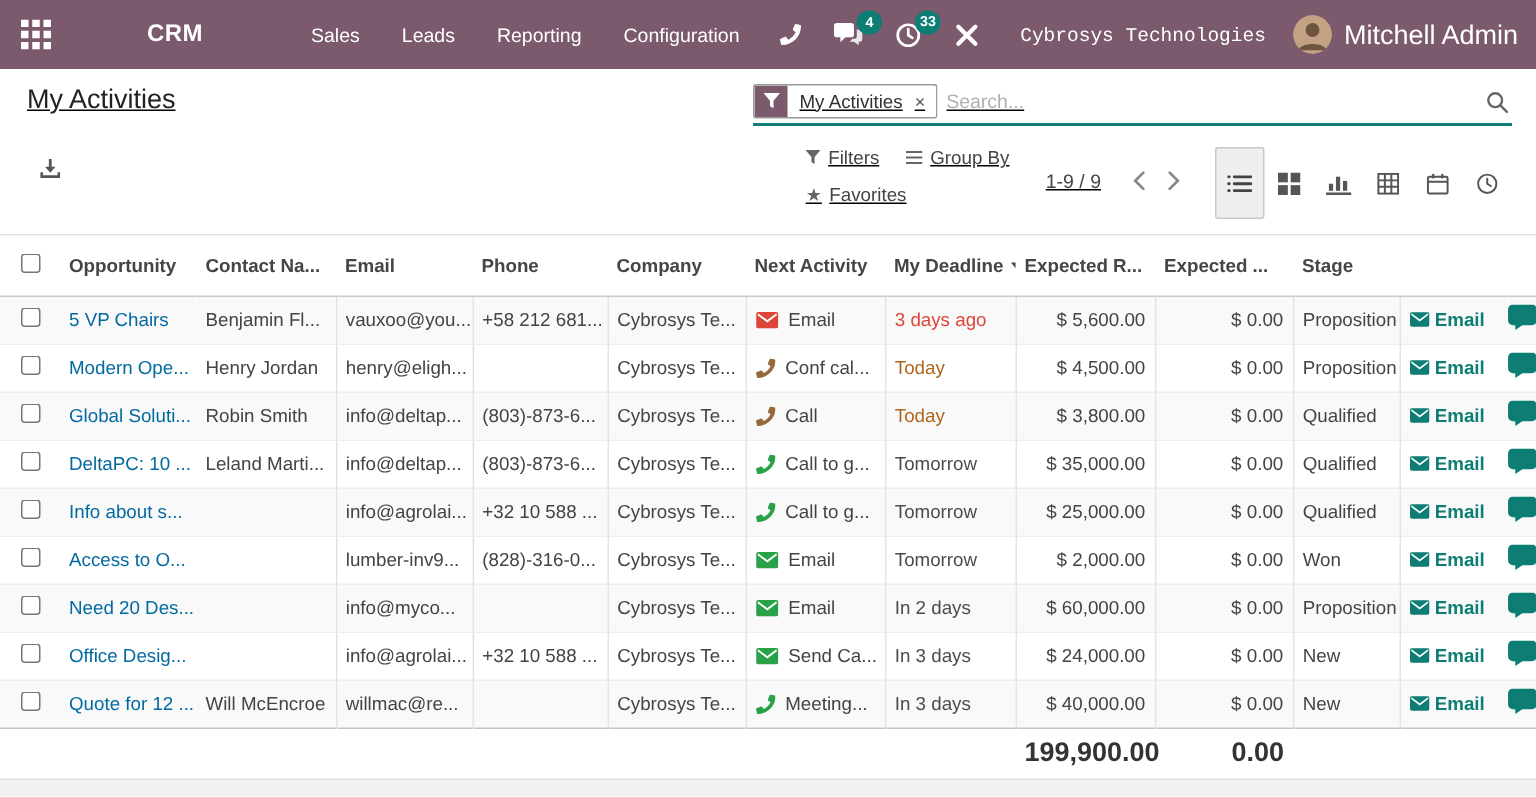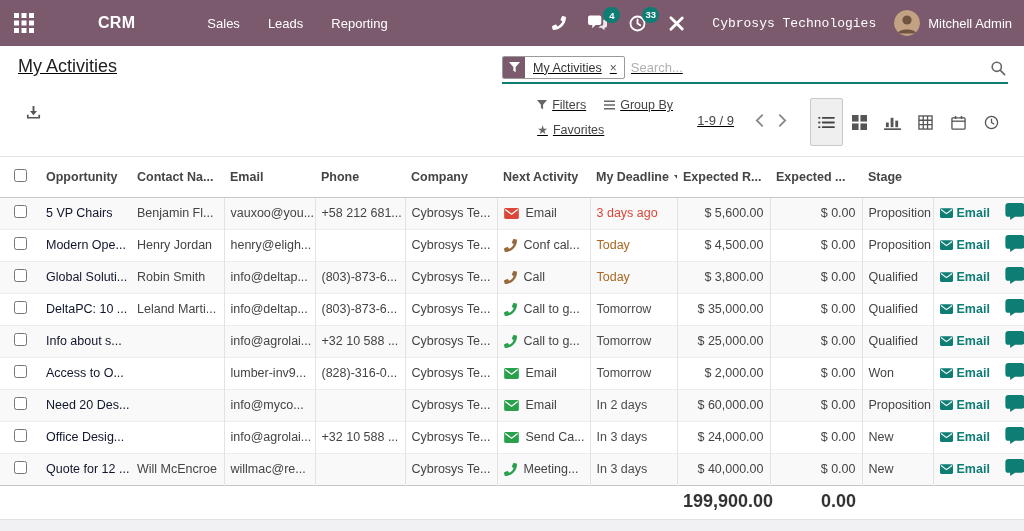--- a/index.html
+++ b/index.html
@@ -17,21 +17,21 @@
   .nav-menu .mi { padding:14px 14px; cursor:pointer; font-size:13px; }
   .nav-right { margin-left:auto; display:flex; align-items:center; }
   .nav-ic { position:relative; padding:10px 11px; cursor:pointer; display:flex; align-items:center; }
   .nav-ic svg { display:block; }
   .badge { position:absolute; top:2px; right:-2px; min-width:17px; height:16px;
     border-radius:9px; background:#0e7d74; color:#fff; font-size:9.5px; font-weight:bold;
     display:flex; align-items:center; justify-content:center; padding:0 3px; }
   .company { margin:0 18px 0 16px; cursor:pointer;font-family:Liberation Mono, monospace; }
   .user { display:flex; align-items:center; cursor:pointer; }
   .avatar { width:26px; height:26px; border-radius:50%; overflow:hidden; margin-right:8px; }
-  .username { font-size:13px; }
+  .username { font-size:18px; }
 
   
   .control { padding:0; border-bottom:1px solid #e5e5e5;text-decoration:underline; }
   .cp-row1 { display:flex; align-items:flex-start; padding:10px 16px 0 18px; height:40px; }
   .page-title { font-size:18px; font-weight:400; color:#222; }
   .searchbar { margin-left:auto; width:506px; display:flex; align-items:center;
     border-bottom:2px solid #0e7d74; padding-bottom:3px; position:relative; }
   .facet { display:flex; align-items:stretch; border:1px solid #9a9a9a; border-radius:2px;
     height:23px; font-size:12.5px; overflow:hidden; flex:0 0 auto; }
   .facet-ic { background:#7c5a6d; color:#fff; width:22px; display:flex; align-items:center; justify-content:center; }
@@ -72,21 +72,21 @@
   thead th { height:40px; font-weight:bold; color:#454545; text-align:left; padding:0 6px;
     border-bottom:1px solid #c9c9c9; white-space:nowrap; overflow:hidden; cursor:pointer;
     font-size:12.5px; vertical-align:middle; }
   tbody td { height:31px; padding:0 6px; white-space:nowrap; overflow:hidden; vertical-align:middle; }
   tbody tr { border-bottom:1px solid #ededed; cursor:pointer; }
   tbody tr:nth-child(odd) { background:#f9f9f9; }
   tbody tr:last-child { border-bottom:1px solid #c5c5c5; }
   .bl { border-left:1px solid #e3e3e3; }
   .c-cb { text-align:center; }
   .c-cb input { width:13px; height:13px; accent-color:#777; cursor:pointer; }
-  .c-opp { color:#0f172a; }
+  .c-opp { color:#0369a1; }
   .c-num { text-align:right; }
   .c-act { display:flex; align-items:center; height:31px; }
   .aic { display:flex; margin-right:7px; }
   .alab { overflow:hidden; white-space:nowrap; }
   .c-mail { color:#0e7d74; font-weight:bold; }
   .mail-wrap { display:flex; align-items:center; }
   .mail-wrap svg { margin-right:4px; }
   .c-chat { padding:0; overflow:hidden; }
   .sort-car { display:inline-block; width:0; height:0; border-left:4px solid transparent;
     border-right:4px solid transparent; border-top:5px solid #444; margin-left:5px; vertical-align:middle; }
@@ -113,20 +113,21 @@
             <rect x="0" y="15" width="5" height="5"></rect>
             <rect x="7.5" y="15" width="5" height="5"></rect>
             <rect x="15" y="15" width="5" height="5"></rect>
           </svg>
       </span>
       <span class="brand">CRM</span>
       <div class="nav-menu">
         <span class="mi">Sales</span>
         <span class="mi">Leads</span>
         <span class="mi">Reporting</span>
+        <span class="mi">Configuration</span>
       </div>
     </div>
     <div class="nav-right">
       <span class="nav-ic">
         <svg width="14" height="14" viewBox="0 0 512 512" fill="#fff">
             <path d="M493.4 24.6l-104-24c-11.3-2.6-22.9 3.3-27.5 13.9l-48 112c-4.2 9.8-1.4 21.3 6.9 28l60.6 49.6c-36 76.7-98.9 140.5-177.2 177.2l-49.6-60.6c-6.8-8.3-18.2-11.1-28-6.9l-112 48C3.9 366.5-2 378.1.6 389.4l24 104C27.1 504.2 36.7 512 48 512c256.1 0 464-207.5 464-464 0-11.2-7.7-20.9-18.6-23.4z"></path>
           </svg>
       </span>
       <span class="nav-ic">
         <svg width="19" height="16" viewBox="0 0 20 16" fill="#fff">

